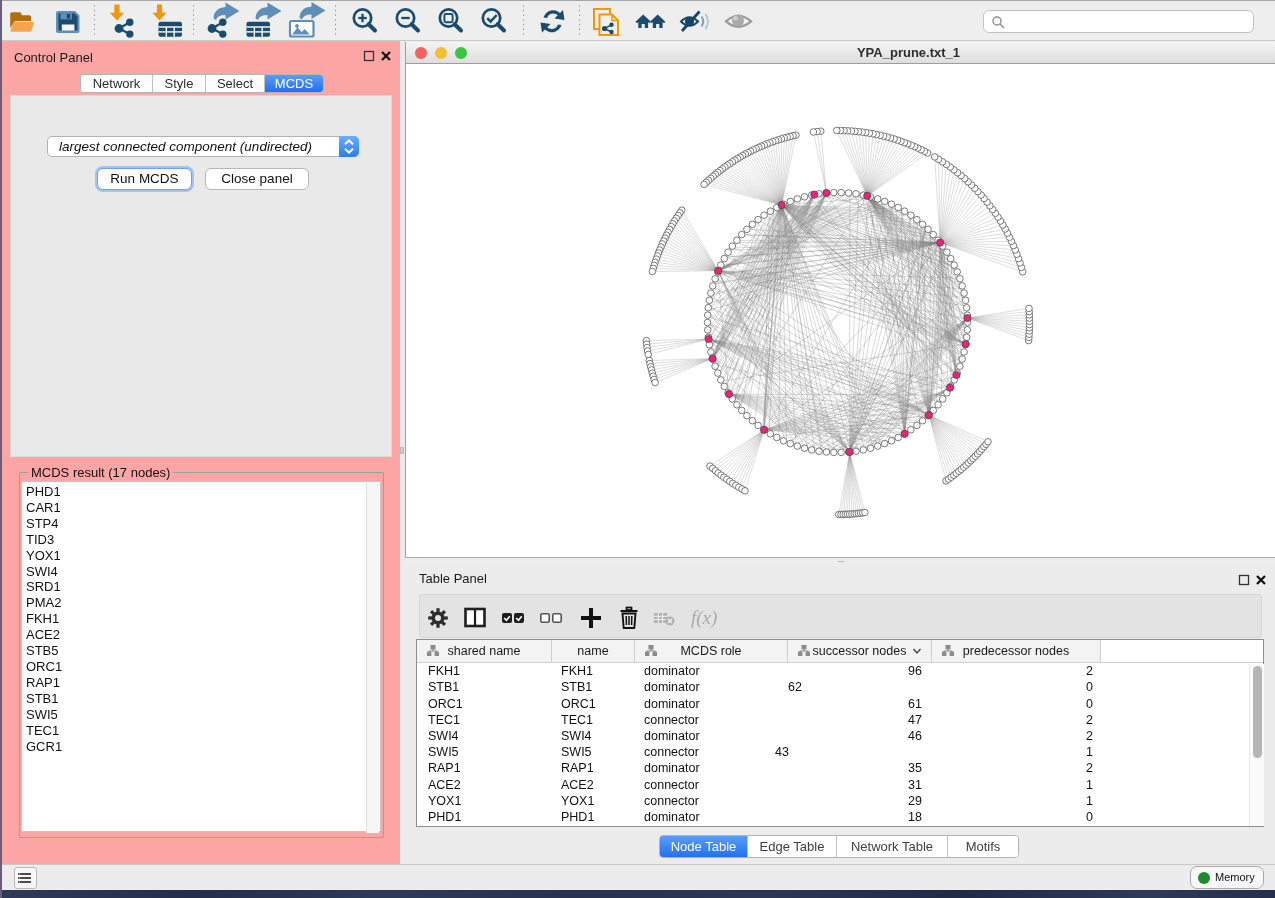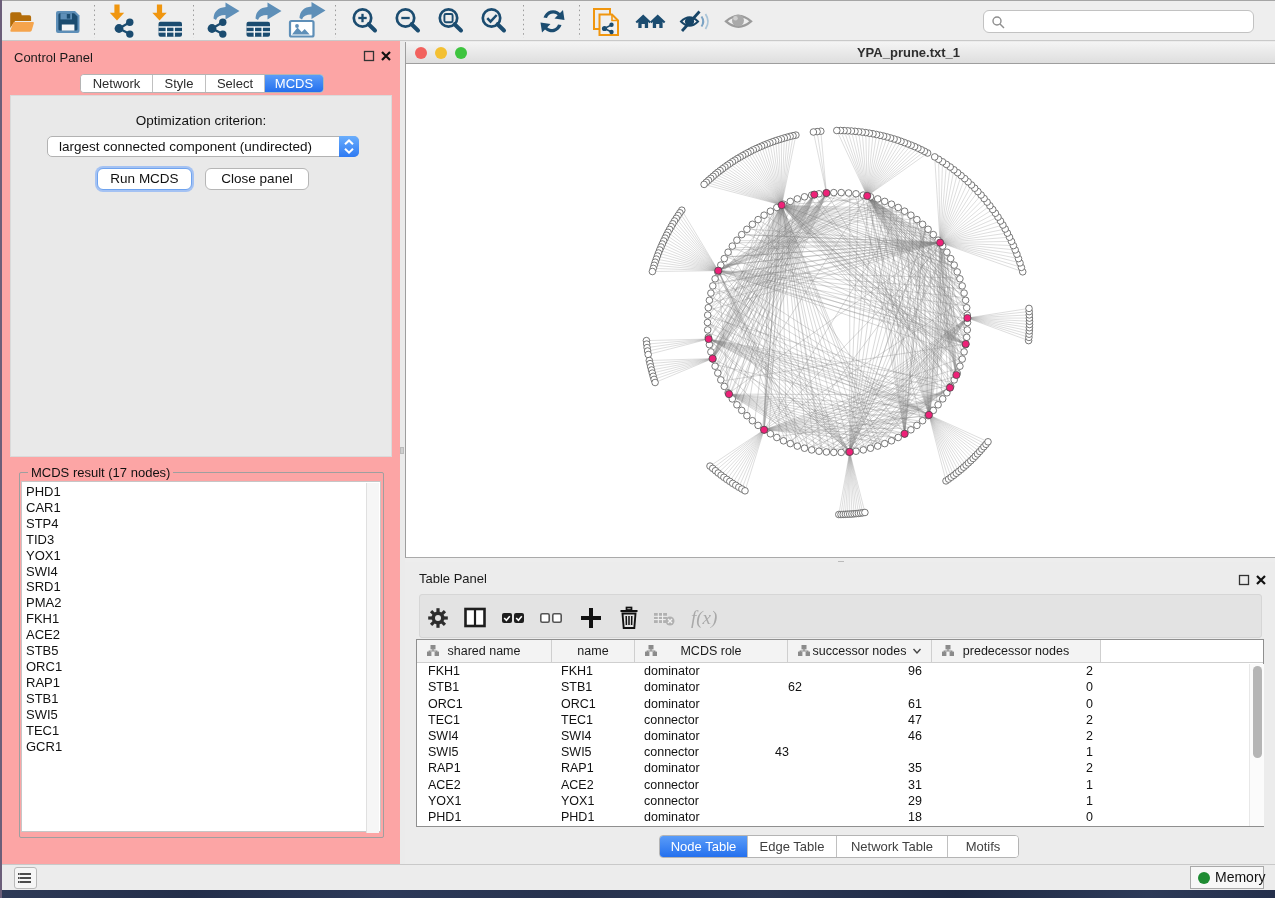--- a/index.html
+++ b/index.html
@@ -16,21 +16,21 @@
 #cpanel { left:2px; top:41px; width:398px; height:823px; background:#fca5a5; }
 .ptitle { font-size:13px; color:#1a1a1a; }
 #cp-title { position:absolute; left:12px; top:9px; }
 .winbtns { position:absolute; top:9px; }
 #tabs { position:absolute; left:78px; top:33px; height:19px; display:flex; border:1px solid #b4b4b4; border-radius:4px; overflow:hidden; background:#fff; }
 .tab { font-size:13px; color:#2b2b2b; text-align:center; line-height:17px; border-right:1px solid #c0c0c0; background:#fff; }
 .tab:last-child { border-right:none; }
 .tab.sel { background:linear-gradient(#5a9cf8,#2470ee); color:#fff; }
 #subpanel { position:absolute; left:8px; top:54px; width:382px; height:362px; background:#e9e9e9; border:1px solid #dadada; }
 #optlabel { position:absolute; left:0; top:72px; width:398px; text-align:center; font-size:13.5px; color:#111; }
-#dropdown { position:absolute; left:45px; top:95px; width:312px; height:21px; background:#fff; border:1px solid #b2b2b2; border-radius:5px; font-size:13.5px; color:#111; line-height:19px; padding-left:11px; }
+#dropdown { position:absolute; left:45px; top:95px; width:312px; height:21px; background:#fff; border:1px solid #b2b2b2; border-radius:5px; font-size:13.5px; color:#111; line-height:19px; padding-left:11px;font-style:italic; }
 #ddcap { position:absolute; right:-1px; top:-1px; width:20px; height:21px; background:linear-gradient(#6aaefc,#2e7af3); border-radius:0 5px 5px 0; }
 #btnrun { position:absolute; left:95px; top:127px; width:95px; height:22px; }
 #btnclose { position:absolute; left:203px; top:127px; width:104px; height:22px; }
 .mbtn { background:#fff; border:1px solid #b6b6b6; border-radius:6px; font-size:13.5px; color:#111; text-align:center; line-height:20px; }
 #btnrun { border:1px solid #6fa3ee; box-shadow:0 0 0 2px rgba(140,180,245,.75); }
 #fset { position:absolute; left:17px; top:424px; width:365px; height:373px; border:1px solid #9f9f9f; border-radius:2px; padding:0; }
 #fset legend { font-size:13px; color:#111; margin-left:8px; padding:0 3px; }
 #mlist { position:absolute; left:19px; top:440px; width:360px; height:351px; background:#fff; border:1px solid #c6c6c6; font-size:13px; color:#111; padding:2px 0 0 4px; line-height:15.9px; }
 #mtrack { position:absolute; right:1px; top:1px; width:13px; height:350px; background:#f6f6f6; border-left:1px solid #e0e0e0; }
 
@@ -53,21 +53,21 @@
 #vsb { position:absolute; left:832px; top:24px; width:15px; height:162px; background:#fbfbfb; border-left:1px solid #e8e8e8; }
 #vsb-thumb { position:absolute; left:3px; top:2px; width:9px; height:92px; background:#b5b5b5; border-radius:5px; }
 #btabs { position:absolute; left:254px; top:273px; height:23px; display:flex; border:1px solid #b4b4b4; border-radius:4px; overflow:hidden; background:#fff; }
 .btab { font-size:13px; color:#404040; text-align:center; line-height:21px; border-right:1px solid #c0c0c0; background:#fff; }
 .btab:last-child { border-right:none; }
 .btab.sel { background:linear-gradient(#5a9cf8,#2470ee); color:#fff; }
 
 
 #statusbar { left:0; top:864px; width:1275px; height:26px; background:#ececec; border-top:1px solid #c9c9c9; }
 #listbtn { position:absolute; left:14px; top:2px; width:23px; height:22px; background:#f6f6f6; border:1px solid #b9b9b9; border-radius:3px; }
-#membtn { position:absolute; left:1190px; top:1px; width:74px; height:23px; background:#f7f7f7; border:1px solid #a9a9a9; border-radius:0; font-size:14px; color:#111; line-height:21px; padding-left:24px; }
+#membtn { position:absolute; left:1190px; top:1px; width:74px; height:23px; background:#f7f7f7; border:1px solid #a9a9a9; border-radius:7px; font-size:11px; color:#111; line-height:21px; padding-left:24px; }
 #memdot { position:absolute; left:7px; top:5px; width:12px; height:12px; border-radius:50%; background:#1e8b32; }
 
 #wallpaper { left:0; top:890px; width:1275px; height:8px; background:linear-gradient(90deg,#2e3a57,#232e4a 15%,#31406080 30%,#27324e 45%,#2b3754 60%,#1f2a45 75%,#2d3a58 90%,#242f4b); background-color:#283352; }
 #lstrip { left:0; top:0; width:2px; height:898px; background:#6b5e79; z-index:50; }
 </style>
 </head>
 <body>
 
 <div id="toolbar" class="abs">
 <svg style="position:absolute;left:0;top:0" width="1275" height="41" viewBox="0 0 1275 41">
@@ -179,21 +179,20 @@
   <svg class="winbtns" style="left:378px" width="12" height="12" viewBox="0 0 12 12">
       <path d="M2 2 L10 10 M10 2 L2 10" stroke="#111" stroke-width="2.2"></path>
     </svg>
   <div id="tabs">
     <div class="tab" style="width:72px">Network</div>
     <div class="tab" style="width:53px">Style</div>
     <div class="tab" style="width:59px">Select</div>
     <div class="tab sel" style="width:58px">MCDS</div>
   </div>
   <div id="subpanel"></div>
-  <div id="optlabel">Optimization criterion:</div>
   <div id="dropdown">largest connected component (undirected)
     <div id="ddcap"><svg width="20" height="21" viewBox="0 0 20 21">
           <path d="M6 8.2 L10 4.4 L14 8.2" fill="none" stroke="#fff" stroke-width="2"></path>
           <path d="M6 12.8 L10 16.6 L14 12.8" fill="none" stroke="#fff" stroke-width="2"></path>
         </svg></div>
   </div>
   <div id="btnrun" class="mbtn">Run MCDS</div>
   <div id="btnclose" class="mbtn">Close panel</div>
   <fieldset id="fset">
       <legend>MCDS result (17 nodes)</legend>

